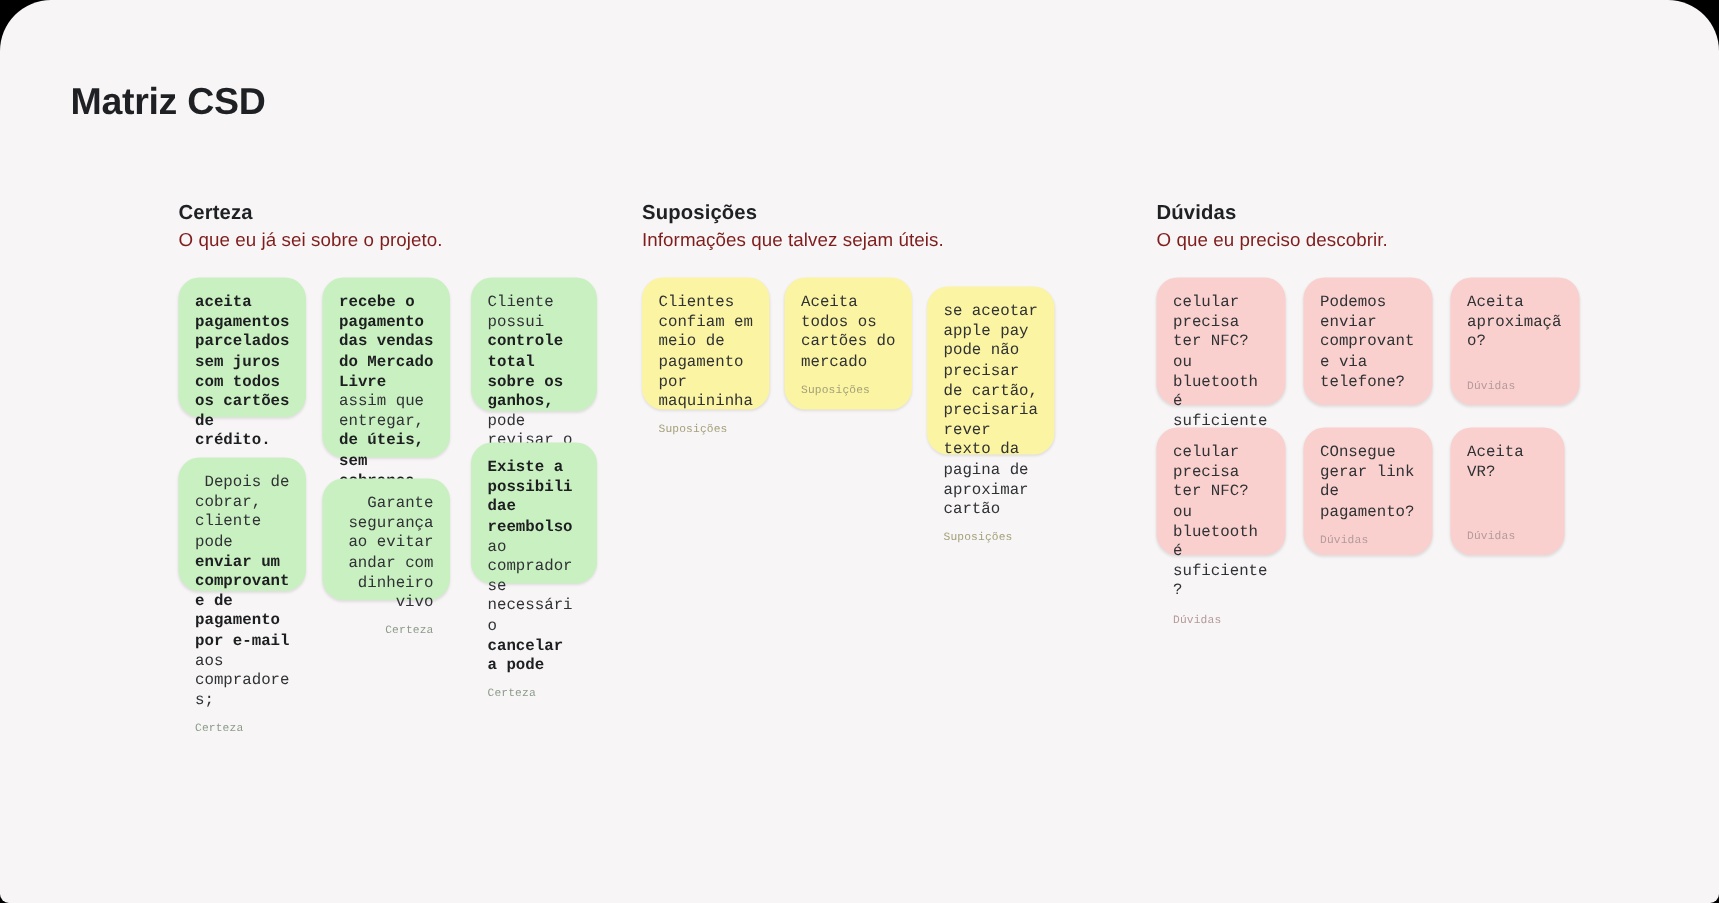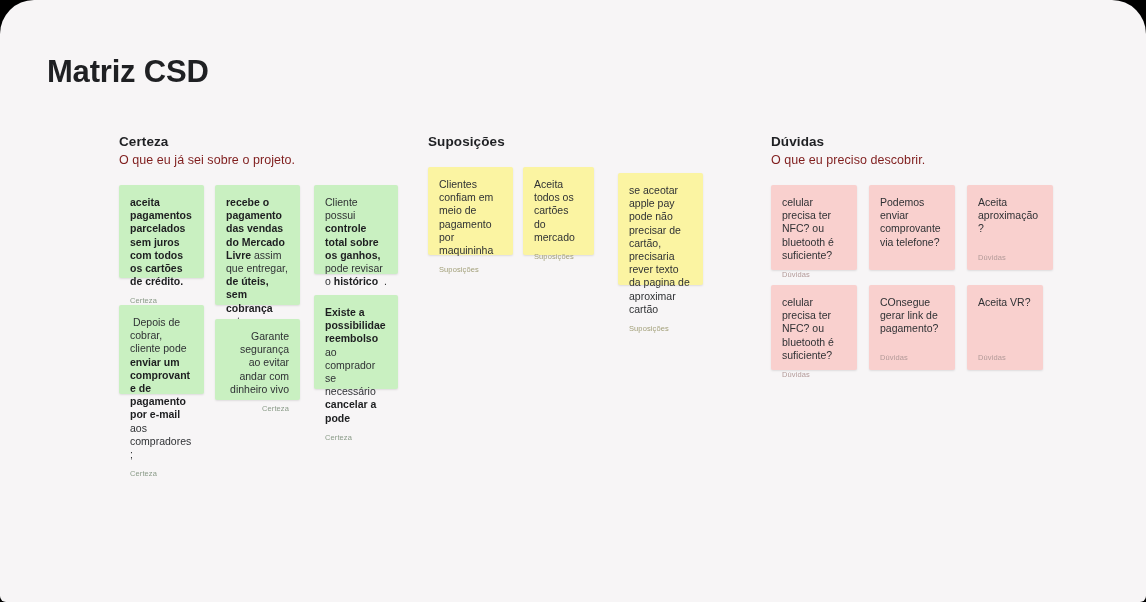--- a/index.html
+++ b/index.html
@@ -18,21 +18,21 @@
     width: 1146px;
     height: 602px;
     background: #f7f5f6;
     border-radius: 34px 34px 6px 6px;
     overflow: hidden;
   }
   #page-title {
     position: absolute;
     left: 47px;
     top: 54px;
-    font-size: 31px;
+    font-size: 25px;
     font-weight: bold;
     color: #1f2023;
     letter-spacing: -0.2px;
   }
   .column {
     position: absolute;
     top: 134px;
   }
   .col-certeza   { left: 71px;  width: 330px; padding-left: 48px; }
   .col-suposicoes{ left: 428px; width: 300px; }
@@ -54,24 +54,25 @@
 
   .cards {
     position: relative;
     margin-top: 18px;
     height: 240px;
   }
   .card {
     position: absolute;
     box-sizing: border-box;
     padding: 11px 11px 8px 11px;
-    border-radius: 2px;
+    border-radius: 14px;
     box-shadow: 0 1px 2px rgba(0,0,0,0.10);
     display: flex;
     flex-direction: column;
+    font-family: Liberation Mono, monospace;
   }
   .card-body {
     font-size: 10.5px;
     line-height: 13.2px;
     color: #2f3134;
     flex: 1 1 auto;
     word-wrap: break-word;
   }
   .card-body b { font-weight: bold; color: #1d1e20; }
   .card-tag {
@@ -120,26 +121,27 @@
         </div>
         <div class="card green" style="left: 195px; top: 110px; width: 84px; height: 94px;">
           <div class="card-body"><b>Existe a possibilidae reembolso</b> ao comprador se necessário <b>cancelar a pode</b></div>
           <div class="card-tag">Certeza</div>
         </div>
       </div>
   </div>
 
   <div class="column col-suposicoes">
     <div class="col-title">Suposições</div>
+    <div class="col-sub">Informações que talvez sejam úteis.</div>
     <div class="cards">
         <div class="card yellow" style="left: 0px; top: 0px; width: 85px; height: 88px;">
           <div class="card-body">Clientes confiam em meio de pagamento por maquininha</div>
           <div class="card-tag">Suposições</div>
         </div>
-        <div class="card yellow" style="left: 95px; top: 0px; width: 71px; height: 88px;">
+        <div class="card yellow" style="left: 95px; top: 0px; width: 85px; height: 88px;">
           <div class="card-body">Aceita todos os cartões do mercado</div>
           <div class="card-tag">Suposições</div>
         </div>
         <div class="card yellow" style="left: 190px; top: 6px; width: 85px; height: 112px;">
           <div class="card-body">se aceotar apple pay pode não precisar de cartão, precisaria rever texto da pagina de aproximar cartão</div>
           <div class="card-tag">Suposições</div>
         </div>
       </div>
   </div>
 

